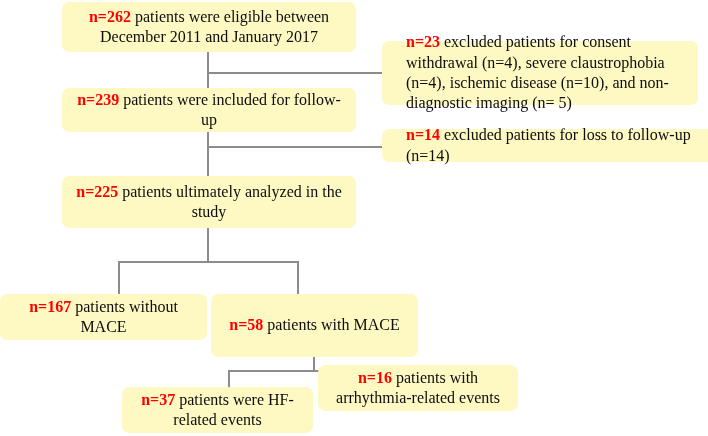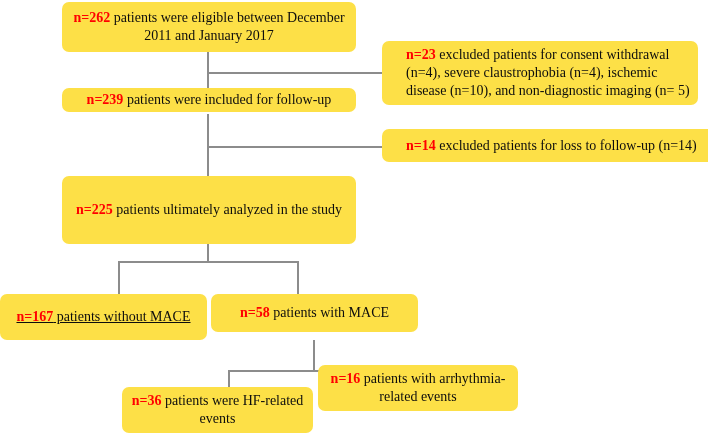--- a/index.html
+++ b/index.html
@@ -13,24 +13,24 @@
   #flowchart {
     position: relative;
     width: 708px;
     height: 436px;
     background: #ffffff;
     overflow: hidden;
   }
   .node {
     position: absolute;
     box-sizing: border-box;
-    background: #fde047;
+    background: #fef9c3;
     border-radius: 7px;
     color: #0d0d0d;
-    font-size: 14px;
+    font-size: 16px;
     line-height: 1.28;
     display: flex;
     align-items: center;
     justify-content: center;
     text-align: center;
     padding: 2px 8px;
     z-index: 2;
   }
   .node .txt {
     display: block;
@@ -85,53 +85,53 @@
       <span class="count">n=262</span><span class="rest"> patients were eligible between December 2011 and January 2017</span>
     </span>
   </div>
 
   <div class="node left-align" style="left:382px; top:41px; width:316px; height:64px;">
     <span class="txt">
       <span class="count">n=23</span><span class="rest"> excluded patients for consent withdrawal (n=4), severe claustrophobia (n=4), ischemic disease (n=10), and non-diagnostic imaging (n= 5)</span>
     </span>
   </div>
 
-  <div class="node" style="left:62px; top:88px; width:294px; height:24px;">
+  <div class="node" style="left:62px; top:88px; width:294px; height:44px;">
     <span class="txt">
       <span class="count">n=239</span><span class="rest"> patients were included for follow-up</span>
     </span>
   </div>
 
   <div class="node left-align" style="left:382px; top:129px; width:348px; height:33px;">
     <span class="txt">
       <span class="count">n=14</span><span class="rest"> excluded patients for loss to follow-up (n=14)</span>
     </span>
   </div>
 
-  <div class="node" style="left:62px; top:176px; width:294px; height:68px;">
+  <div class="node" style="left:62px; top:176px; width:294px; height:52px;">
     <span class="txt">
       <span class="count">n=225</span><span class="rest"> patients ultimately analyzed in the study</span>
     </span>
   </div>
 
-  <div class="node" style="left:0px; top:294px; width:207px; height:46px;text-decoration:underline;">
+  <div class="node" style="left:0px; top:294px; width:207px; height:46px;">
     <span class="txt">
       <span class="count">n=167</span><span class="rest"> patients without MACE</span>
     </span>
   </div>
 
-  <div class="node" style="left:211px; top:294px; width:207px; height:38px;">
+  <div class="node" style="left:211px; top:294px; width:207px; height:63px;">
     <span class="txt">
       <span class="count">n=58</span><span class="rest"> patients with MACE</span>
     </span>
   </div>
 
   <div class="node" style="left:122px; top:387px; width:191px; height:46px;">
     <span class="txt">
-      <span class="count">n=36</span><span class="rest"> patients were HF-related events</span>
+      <span class="count">n=37</span><span class="rest"> patients were HF-related events</span>
     </span>
   </div>
 
   <div class="node" style="left:318px; top:365px; width:200px; height:46px;justify-content:center;">
     <span class="txt">
       <span class="count">n=16</span><span class="rest"> patients with arrhythmia-related events</span>
     </span>
   </div>
 
 </div>

